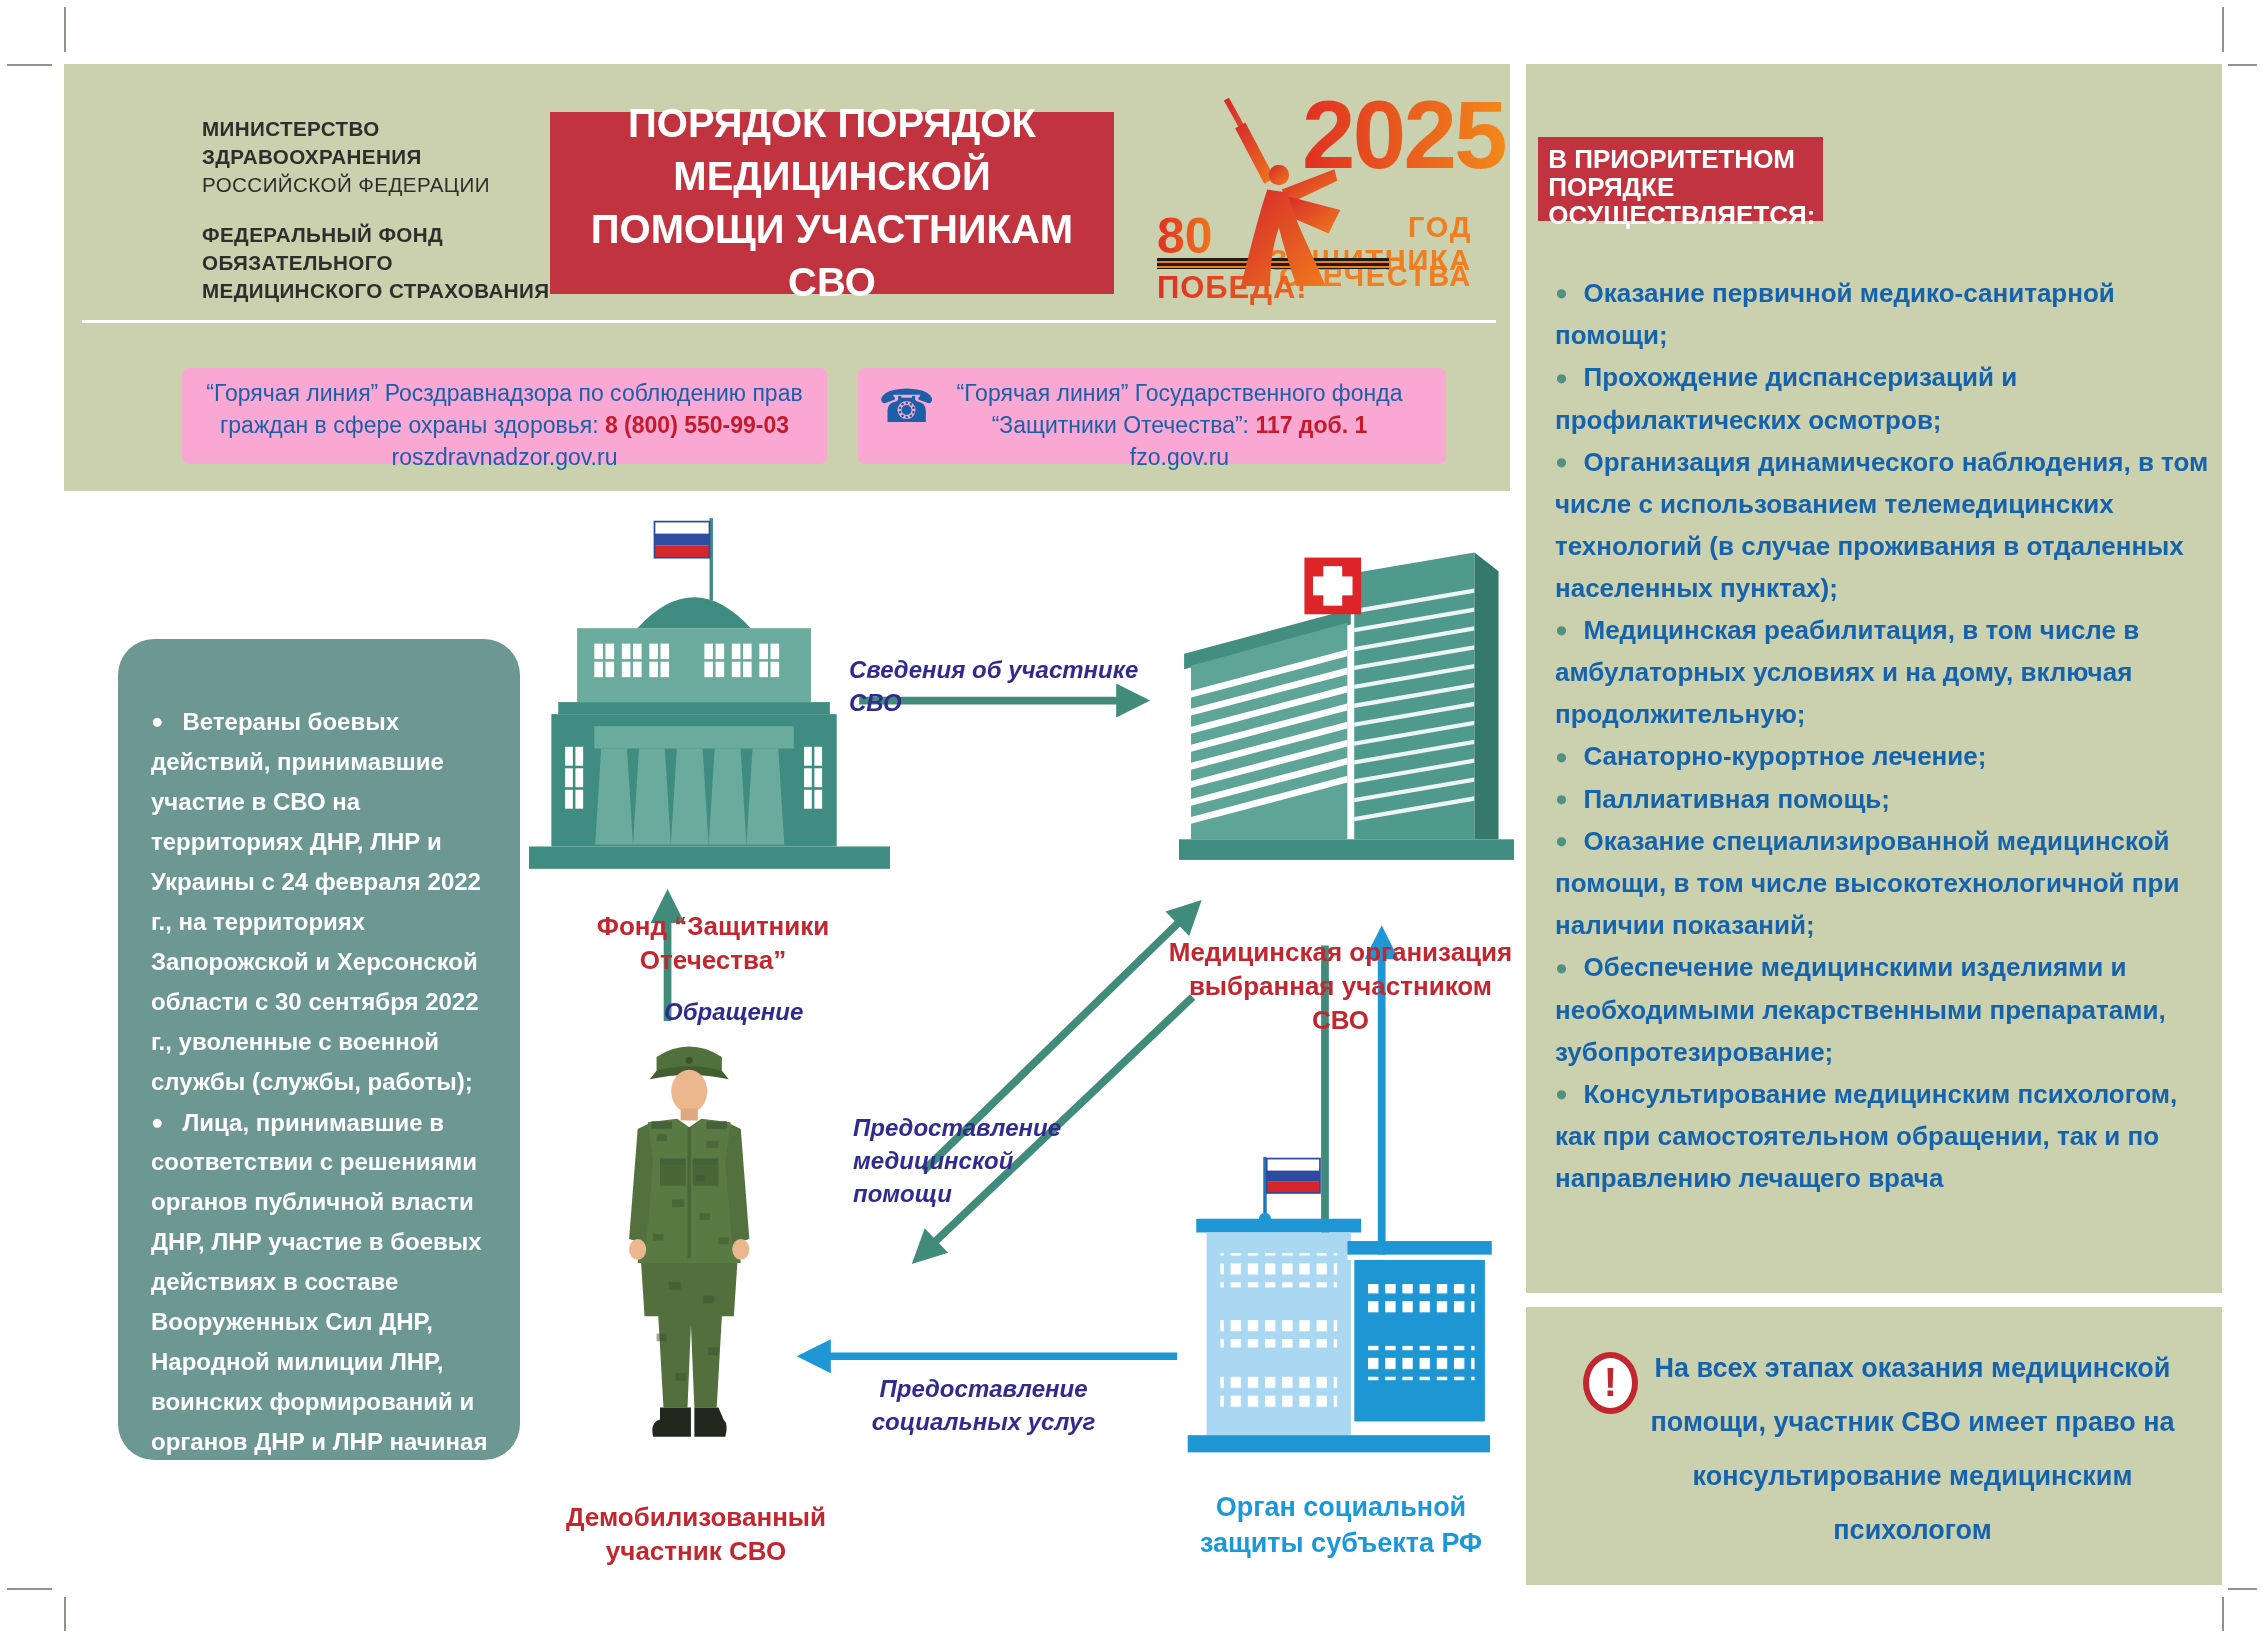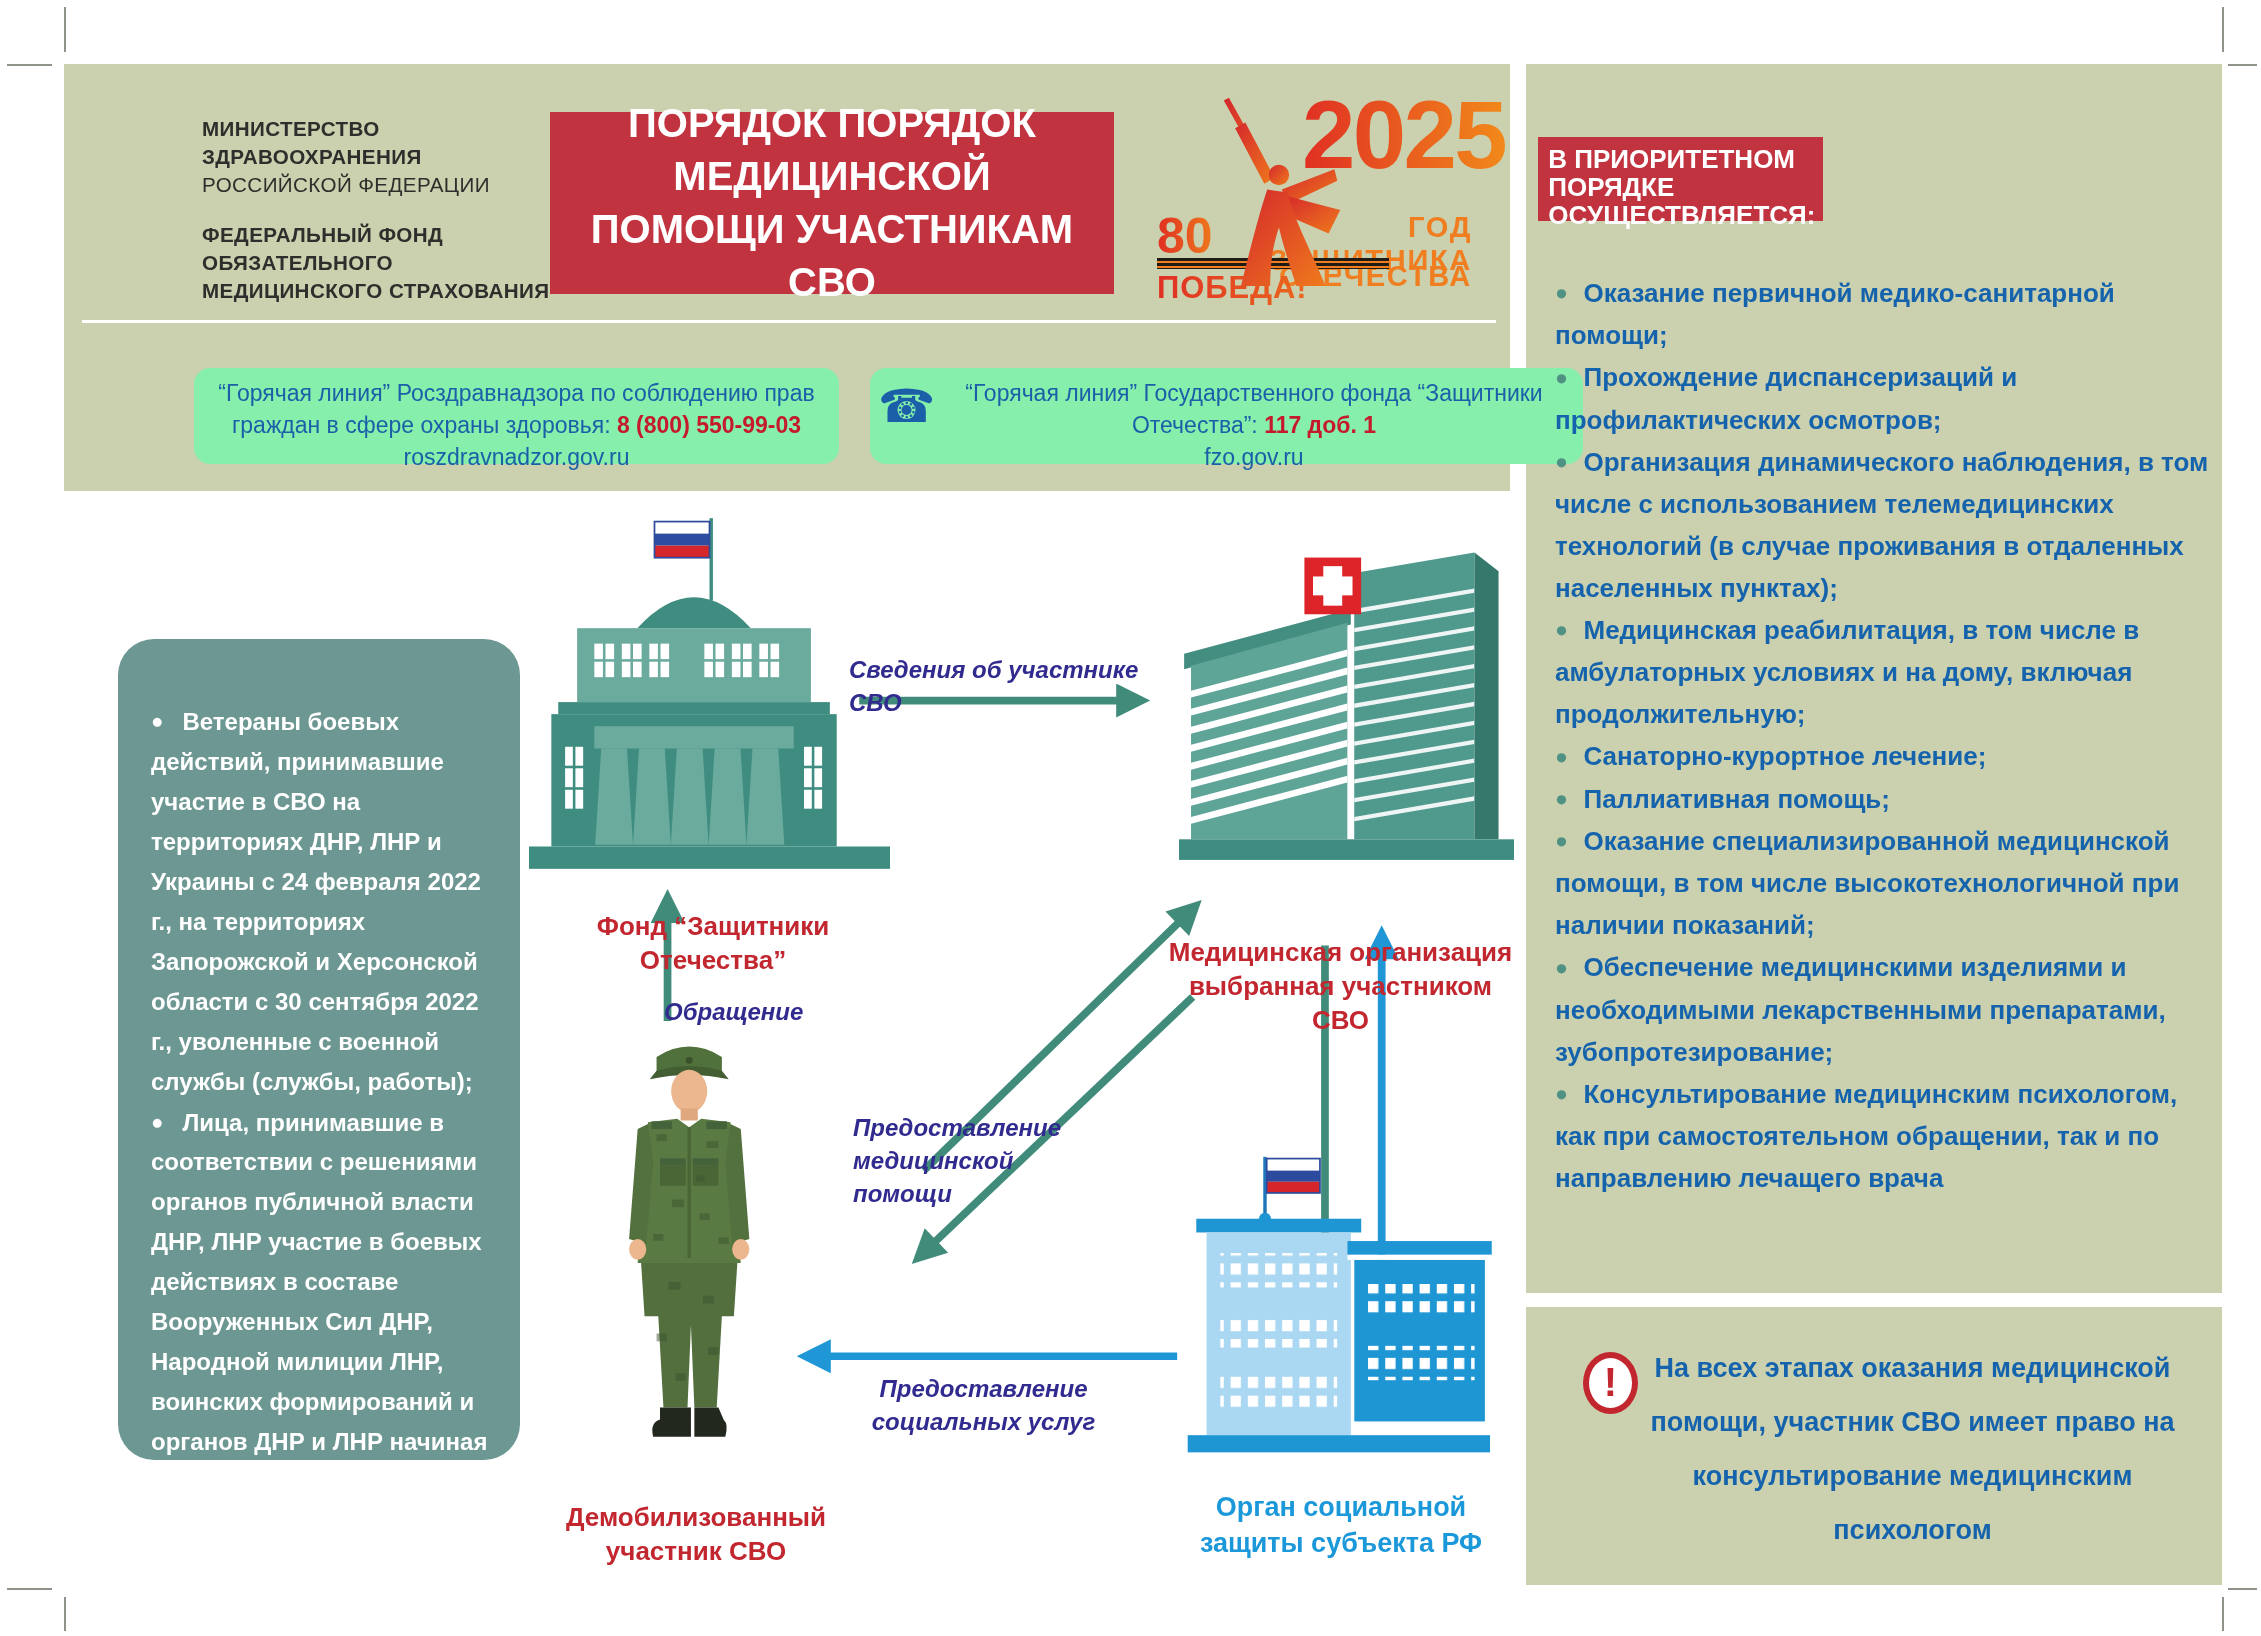--- a/index.html
+++ b/index.html
@@ -22,23 +22,23 @@
   
   .grad-text{background:linear-gradient(90deg,#e02f23,#f28a1a);-webkit-background-clip:text;background-clip:text;color:transparent;}
   .year{left:1274px;top:83px;width:206px;font-size:96px;font-weight:bold;letter-spacing:-2.6px;line-height:103px;margin-left:28px;}
   .yline1{left:1238px;top:211px;width:234px;text-align:right;font-size:29px;font-weight:bold;color:#f07d1f;letter-spacing:1.7px;}
   .yline2{left:1238px;top:260px;width:234px;text-align:right;font-size:29px;font-weight:bold;color:#f07d1f;letter-spacing:1.7px;}
   .badge80{left:1157px;top:211px;width:69px;font-size:50px;font-weight:bold;line-height:50px;}
   .ribbon{left:1157px;top:258px;width:232px;height:11.2px;
           background:repeating-linear-gradient(180deg,#1f1b17 0 2.6px,#f07d1f 2.6px 5.2px);}
   .pobeda{left:1157px;top:270px;width:241px;font-size:31px;font-weight:bold;letter-spacing:0.9px;}
   
-  .hotbox{background:#86efac;border-radius:16px;color:#1a5fa8;font-size:23px;line-height:32px;text-align:center;margin-left:12px;}
+  .hotbox{background:#f9a8d4;border-radius:7px;color:#1a5fa8;font-size:23px;line-height:32px;text-align:center;}
   .hot1{left:182px;top:368px;width:645px;height:96px;padding-top:8.6px;box-sizing:border-box;}
-  .hot2{left:858px;top:368px;width:713px;height:96px;padding:8.6px 17px 0 72px;box-sizing:border-box;}
+  .hot2{left:858px;top:368px;width:588px;height:96px;padding:8.6px 17px 0 72px;box-sizing:border-box;}
   .hot-phone{color:#c41a2b;font-weight:bold;}
   .phone-glyph{left:878px;top:383px;font-size:46px;color:#1a5fa8;line-height:46px;}
   
   .elig{left:118px;top:639px;width:402px;height:821px;background:#6d9793;border-radius:36px;
         color:#ffffff;font-size:24px;font-weight:bold;line-height:40px;
         padding:62px 15.5px 0 33px;box-sizing:border-box;}
   .elig p{margin:0;}
   .edot{display:inline-block;margin-right:19px;font-size:20.6px;vertical-align:1.7px;}
   
   .pheader{left:12px;top:73px;width:285px;height:84px;background:#c23340;color:#ffffff;

